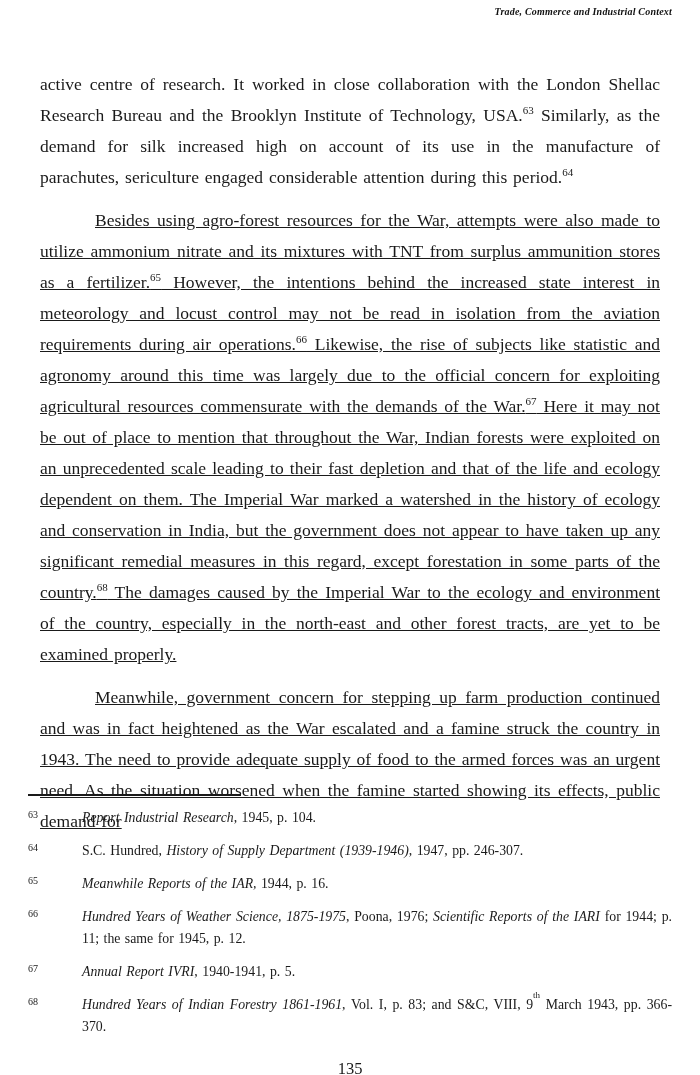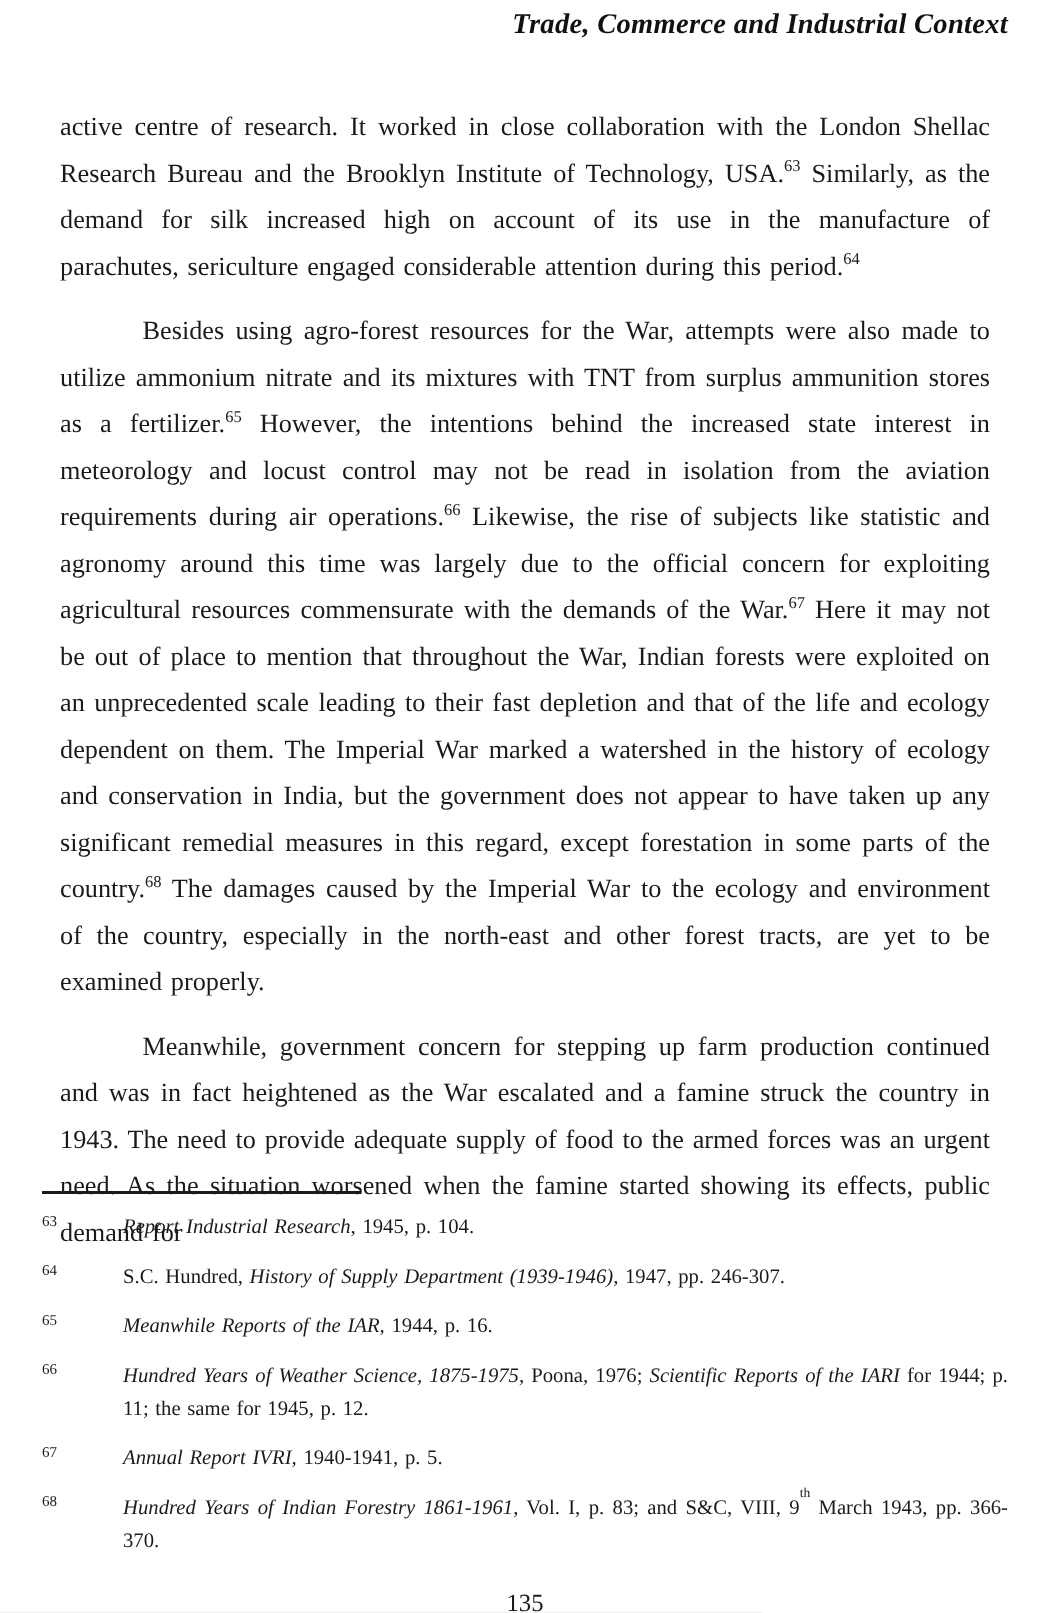--- a/index.html
+++ b/index.html
@@ -12,36 +12,36 @@
     overflow: hidden;
     font-family: "Liberation Serif", "DejaVu Serif", serif;
     color: #1a1a1a;
   }
   .running-header {
     position: absolute;
     top: 6px;
     right: 28px;
     font-style: italic;
     font-weight: bold;
-    font-size: 19px;
+    font-size: 10px;
     letter-spacing: 0.2px;
     color: #111;
   }
   .body-text {
     position: absolute;
     top: 57px;
     left: 28px;
     right: 28px;
     text-align: justify;
     font-size: 17.5px;
     line-height: 31px;
     word-spacing: 1.5px;
   }
   .para { margin: 12px; }
-  .para.indent { text-indent: 55px; }
+  .para.indent { text-indent: 55px; text-decoration: underline; }
   .para sup.fnref {
     font-size: 11px;
     line-height: 0;
     position: relative;
     top: -7px;
     vertical-align: baseline;
   }
   .footnote-area {
     position: absolute;
     top: 794px;

